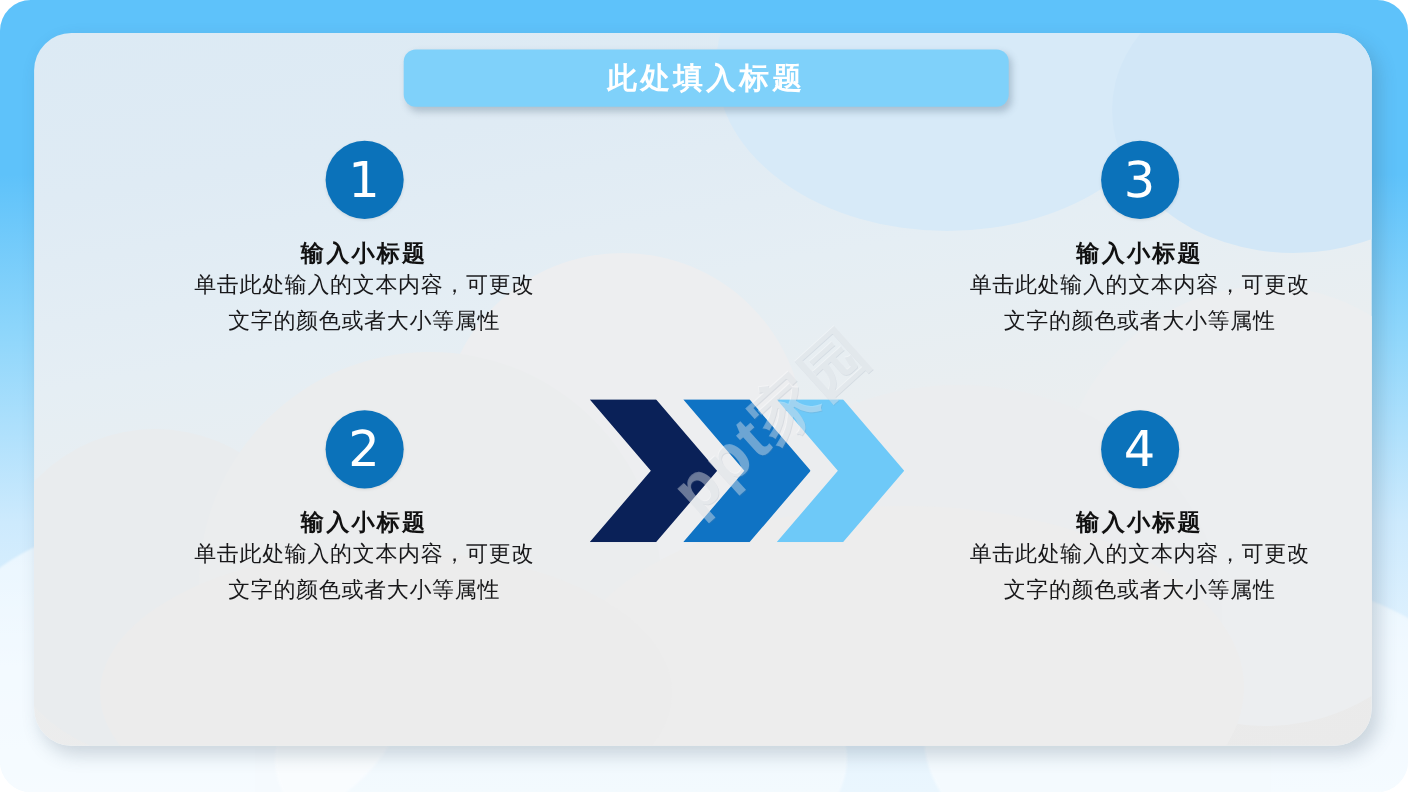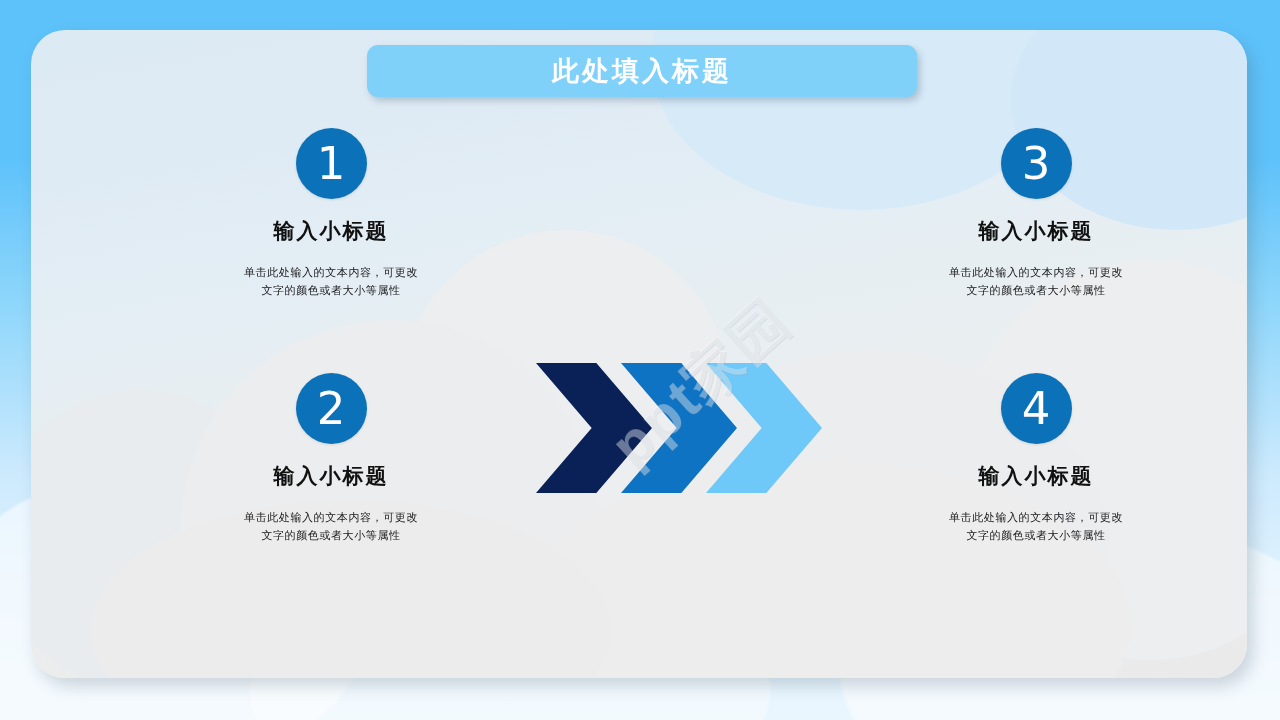--- a/index.html
+++ b/index.html
@@ -19,20 +19,21 @@
     height: 720px;
     overflow: hidden;
     
     background: linear-gradient(180deg,
                 #5ec2fa 0%,
                 #5ec2fa 22%,
                 #8ed6fb 42%,
                 #cdeafd 66%,
                 #e4f3fe 84%,
                 #eaf6fe 100%);
+    border-radius: 28px;
   }
 
   
   .bg-cloud {
     position: absolute;
     border-radius: 50%;
     background: #ffffff;
     opacity: .55;
     filter: blur(1px);
   }
@@ -129,22 +130,21 @@
   .sub-title {
     margin-top: 19px;
     font-size: 21px;
     font-weight: 700;
     color: #111111;
     letter-spacing: 2px;
     line-height: 1.2;
     text-align: center;
   }
   .body-text {
-    margin-top: 21px;
-    font-size: 11px;
+    font-size: 20px;
     color: #18181a;
     line-height: 1.62;
     letter-spacing: .6px;
     white-space: pre-line;
   }
 
   
   .chevrons {
     position: absolute;
     left: 505px;

